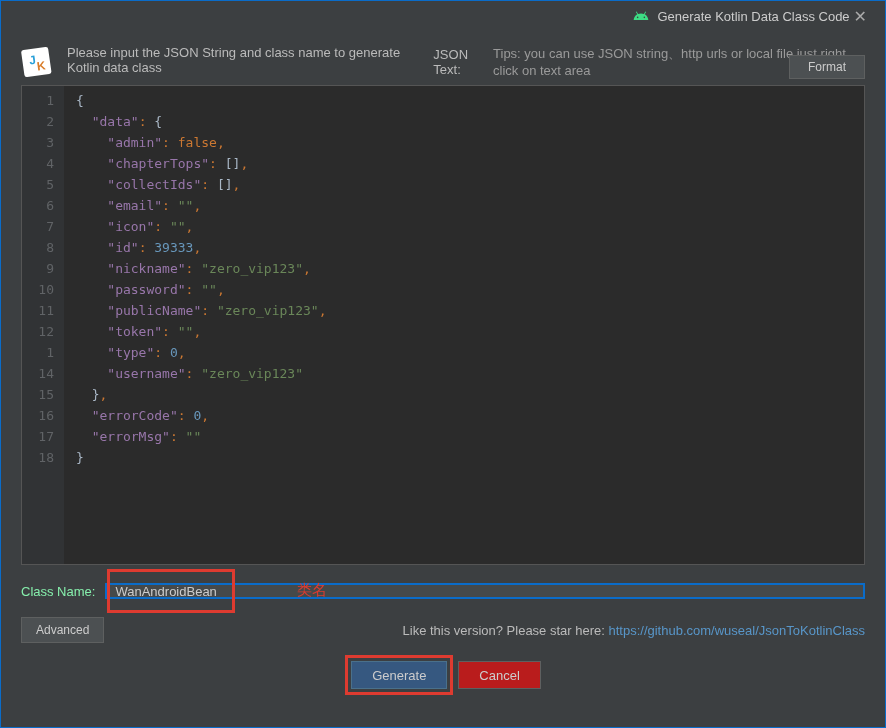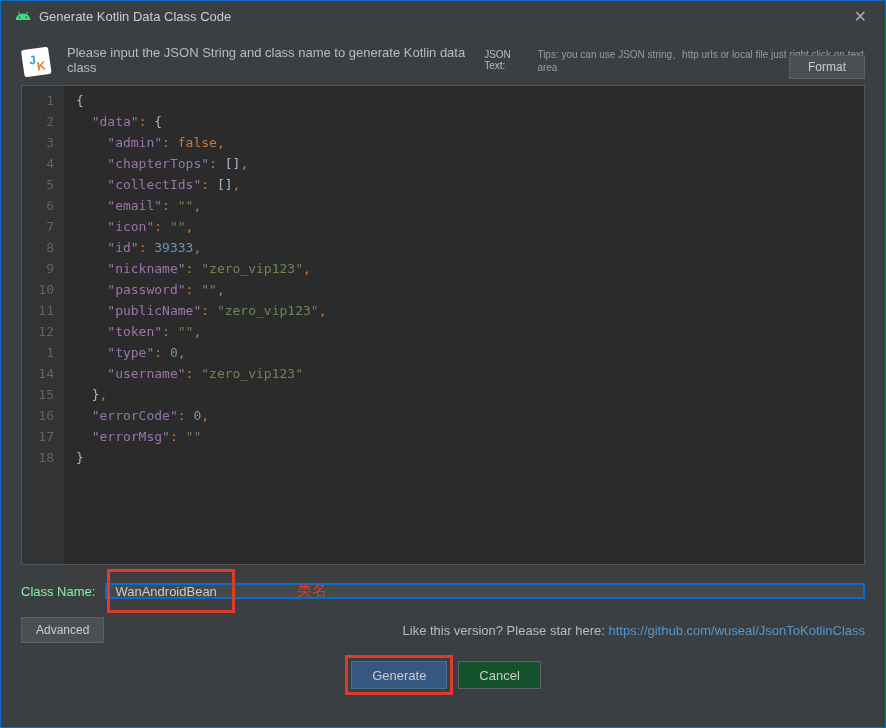--- a/index.html
+++ b/index.html
@@ -23,21 +23,21 @@
   background: #3c3f41;
   border: 1px solid #0a6cc9;
   display: flex;
   flex-direction: column;
 }
 
 .title-bar {
   height: 30px;
   display: flex;
   align-items: center;
-  justify-content: space-between;
+  justify-content: flex-end;
   padding: 0 14px;
   background: #3c3f41;
 }
 .title-left {
   display: flex;
   align-items: center;
   gap: 8px;
 }
 .android-icon {
   width: 16px;
@@ -72,21 +72,21 @@
   gap: 12px;
 }
 .header-instruction {
   font-size: 13px;
   color: #bbbbbb;
 }
 .json-text-row {
   display: flex;
   align-items: center;
   gap: 6px;
-  font-size: 10px;
+  font-size: 13px;
 }
 .json-text-label {
   color: #bbbbbb;
 }
 .json-text-tips {
   color: #9a9a9a;
 }
 
 .format-btn {
   margin-left: auto;
@@ -215,21 +215,21 @@
   display: flex;
   align-items: center;
   justify-content: center;
   gap: 5px;
   padding-bottom: 14px;
   position: relative;
 }
 .btn {
   height: 28px;
   padding: 0 20px;
-  background: #14532d;
+  background: #b91c1c;
   border: 1px solid #5e6060;
   color: #cccccc;
   font-size: 13px;
   cursor: pointer;
   display: flex;
   align-items: center;
   justify-content: center;
 }
 .btn-primary {
   background: #365880;

